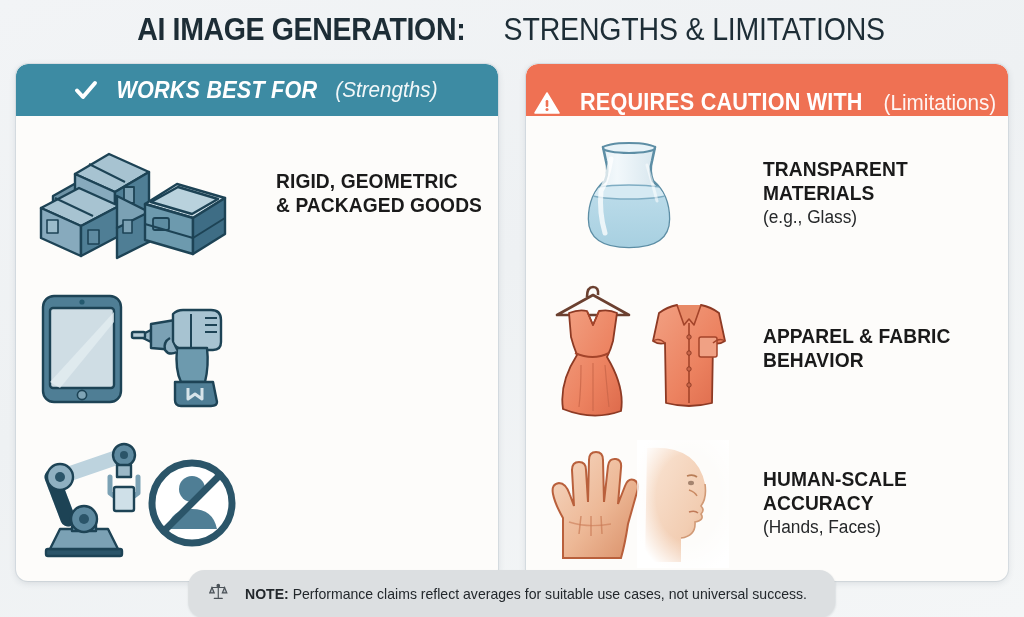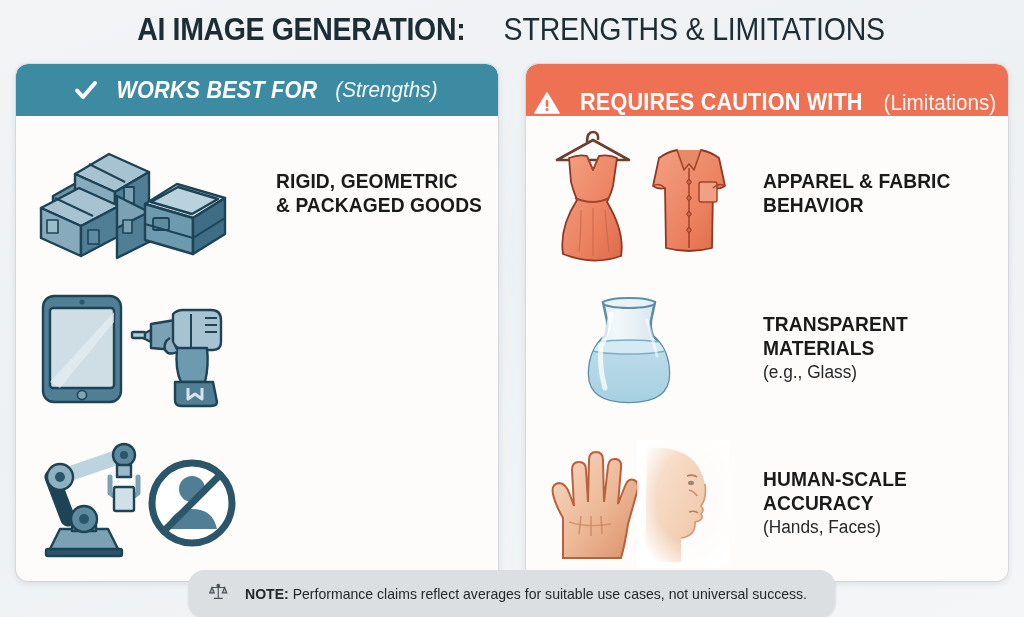--- a/index.html
+++ b/index.html
@@ -295,65 +295,20 @@
           <path d="M13 3 L25 23 L1 23 Z" fill="#ffffff" stroke="#ffffff" stroke-width="1.5" stroke-linejoin="round"></path>
           <rect x="11.7" y="10" width="2.6" height="7" rx="1.2" fill="#ef7153"></rect>
           <circle cx="13" cy="19.6" r="1.5" fill="#ef7153"></circle>
         </svg>
       </span>
       <span class="hdr-main">REQUIRES CAUTION WITH</span>
       <span class="hdr-sub">(Limitations)</span>
     </div>
 
     <div class="rows">
-
-      <div class="row row-right">
-        <div class="row-art">
-          <svg width="200" height="140" viewBox="0 0 200 140">
-            <defs>
-              <linearGradient id="clothG" x1="0" y1="0" x2="1" y2="1">
-                <stop offset="0%" stop-color="#f2a183"></stop>
-                <stop offset="60%" stop-color="#ec8260"></stop>
-                <stop offset="100%" stop-color="#dd6a4b"></stop>
-              </linearGradient>
-            </defs>
-            <g stroke="#8d3a24" stroke-width="1.8" stroke-linejoin="round">
-
-              <path d="M58,18 Q58,8 64,8 Q70,8 69,16" fill="none" stroke="#6b4030" stroke-width="2.6"></path>
-              <path d="M64,16 L28,36 L100,36 Z" fill="none" stroke="#6b4030" stroke-width="2.6"></path>
-
-              <path d="M40,34 Q50,30 58,32 L64,46 L70,32 Q80,30 88,34
-                       L84,62 Q82,70 78,78
-                       Q96,108 92,132 Q64,142 34,130
-                       Q30,104 48,76 Q44,66 42,58 Z" fill="url(#clothG)"></path>
-              <path d="M58,32 L64,46 L70,32" fill="none" stroke="#a4442a" stroke-width="1.6"></path>
-              <path d="M46,74 Q64,82 80,74" fill="none" stroke="#a4442a" stroke-width="2"></path>
-              <path d="M52,86 Q52,110 50,128 M64,84 Q64,110 64,132 M76,86 Q78,110 80,128" fill="none" stroke="#c9664a" stroke-width="1.2" opacity="0.8"></path>
-
-              <path d="M130,34 Q138,28 148,26 L160,40 L172,26 Q182,28 190,34
-                       L196,62 Q190,66 184,64 L183,124 Q160,130 137,124 L136,64
-                       Q130,66 124,62 Z" fill="url(#clothG)"></path>
-              <path d="M148,26 L160,40 L172,26" fill="none" stroke="#a4442a" stroke-width="1.8"></path>
-              <path d="M148,26 L155,46 L160,40 L165,46 L172,26" fill="#e88a67" stroke="#a4442a" stroke-width="1.6"></path>
-              <path d="M160,44 L160,124" fill="none" stroke="#a4442a" stroke-width="1.6"></path>
-              <circle cx="160" cy="58" r="2.2" fill="#c9664a" stroke="#8d3a24" stroke-width="0.9"></circle>
-              <circle cx="160" cy="74" r="2.2" fill="#c9664a" stroke="#8d3a24" stroke-width="0.9"></circle>
-              <circle cx="160" cy="90" r="2.2" fill="#c9664a" stroke="#8d3a24" stroke-width="0.9"></circle>
-              <circle cx="160" cy="106" r="2.2" fill="#c9664a" stroke="#8d3a24" stroke-width="0.9"></circle>
-              <rect x="170" y="58" width="18" height="20" rx="2" fill="#f0a184" stroke="#a4442a" stroke-width="1.5"></rect>
-              <path d="M136,64 Q130,58 124,62" fill="none" stroke="#a4442a" stroke-width="1.5"></path>
-              <path d="M184,64 Q190,58 196,62" fill="none" stroke="#a4442a" stroke-width="1.5"></path>
-            </g>
-          </svg>
-        </div>
-        <div class="row-text">
-          <div class="lbl">APPAREL &amp; FABRIC</div>
-          <div class="lbl">BEHAVIOR</div>
-        </div>
-      </div>
 
       <div class="row row-right">
         <div class="row-art">
           <svg width="200" height="130" viewBox="0 0 200 130">
             <defs>
               <linearGradient id="glassG" x1="0" y1="0" x2="1" y2="0">
                 <stop offset="0%" stop-color="#dceaf1"></stop>
                 <stop offset="35%" stop-color="#f2f8fb"></stop>
                 <stop offset="100%" stop-color="#cfe1ea"></stop>
               </linearGradient>
@@ -385,20 +340,65 @@
         </div>
         <div class="row-text">
           <div class="lbl">TRANSPARENT</div>
           <div class="lbl">MATERIALS</div>
           <div class="lbl-sub">(e.g., Glass)</div>
         </div>
       </div>
 
       <div class="row row-right">
         <div class="row-art">
+          <svg width="200" height="140" viewBox="0 0 200 140">
+            <defs>
+              <linearGradient id="clothG" x1="0" y1="0" x2="1" y2="1">
+                <stop offset="0%" stop-color="#f2a183"></stop>
+                <stop offset="60%" stop-color="#ec8260"></stop>
+                <stop offset="100%" stop-color="#dd6a4b"></stop>
+              </linearGradient>
+            </defs>
+            <g stroke="#8d3a24" stroke-width="1.8" stroke-linejoin="round">
+
+              <path d="M58,18 Q58,8 64,8 Q70,8 69,16" fill="none" stroke="#6b4030" stroke-width="2.6"></path>
+              <path d="M64,16 L28,36 L100,36 Z" fill="none" stroke="#6b4030" stroke-width="2.6"></path>
+
+              <path d="M40,34 Q50,30 58,32 L64,46 L70,32 Q80,30 88,34
+                       L84,62 Q82,70 78,78
+                       Q96,108 92,132 Q64,142 34,130
+                       Q30,104 48,76 Q44,66 42,58 Z" fill="url(#clothG)"></path>
+              <path d="M58,32 L64,46 L70,32" fill="none" stroke="#a4442a" stroke-width="1.6"></path>
+              <path d="M46,74 Q64,82 80,74" fill="none" stroke="#a4442a" stroke-width="2"></path>
+              <path d="M52,86 Q52,110 50,128 M64,84 Q64,110 64,132 M76,86 Q78,110 80,128" fill="none" stroke="#c9664a" stroke-width="1.2" opacity="0.8"></path>
+
+              <path d="M130,34 Q138,28 148,26 L160,40 L172,26 Q182,28 190,34
+                       L196,62 Q190,66 184,64 L183,124 Q160,130 137,124 L136,64
+                       Q130,66 124,62 Z" fill="url(#clothG)"></path>
+              <path d="M148,26 L160,40 L172,26" fill="none" stroke="#a4442a" stroke-width="1.8"></path>
+              <path d="M148,26 L155,46 L160,40 L165,46 L172,26" fill="#e88a67" stroke="#a4442a" stroke-width="1.6"></path>
+              <path d="M160,44 L160,124" fill="none" stroke="#a4442a" stroke-width="1.6"></path>
+              <circle cx="160" cy="58" r="2.2" fill="#c9664a" stroke="#8d3a24" stroke-width="0.9"></circle>
+              <circle cx="160" cy="74" r="2.2" fill="#c9664a" stroke="#8d3a24" stroke-width="0.9"></circle>
+              <circle cx="160" cy="90" r="2.2" fill="#c9664a" stroke="#8d3a24" stroke-width="0.9"></circle>
+              <circle cx="160" cy="106" r="2.2" fill="#c9664a" stroke="#8d3a24" stroke-width="0.9"></circle>
+              <rect x="170" y="58" width="18" height="20" rx="2" fill="#f0a184" stroke="#a4442a" stroke-width="1.5"></rect>
+              <path d="M136,64 Q130,58 124,62" fill="none" stroke="#a4442a" stroke-width="1.5"></path>
+              <path d="M184,64 Q190,58 196,62" fill="none" stroke="#a4442a" stroke-width="1.5"></path>
+            </g>
+          </svg>
+        </div>
+        <div class="row-text">
+          <div class="lbl">APPAREL &amp; FABRIC</div>
+          <div class="lbl">BEHAVIOR</div>
+        </div>
+      </div>
+
+      <div class="row row-right">
+        <div class="row-art">
           <svg width="200" height="128" viewBox="0 0 200 128">
             <defs>
               <linearGradient id="skinG" x1="0" y1="0" x2="1" y2="1">
                 <stop offset="0%" stop-color="#f6d9c4"></stop>
                 <stop offset="55%" stop-color="#edb896"></stop>
                 <stop offset="100%" stop-color="#d98f68"></stop>
               </linearGradient>
               <linearGradient id="faceG" x1="0" y1="0" x2="1" y2="1">
                 <stop offset="0%" stop-color="#fae6d6"></stop>
                 <stop offset="70%" stop-color="#f2cdb2"></stop>

